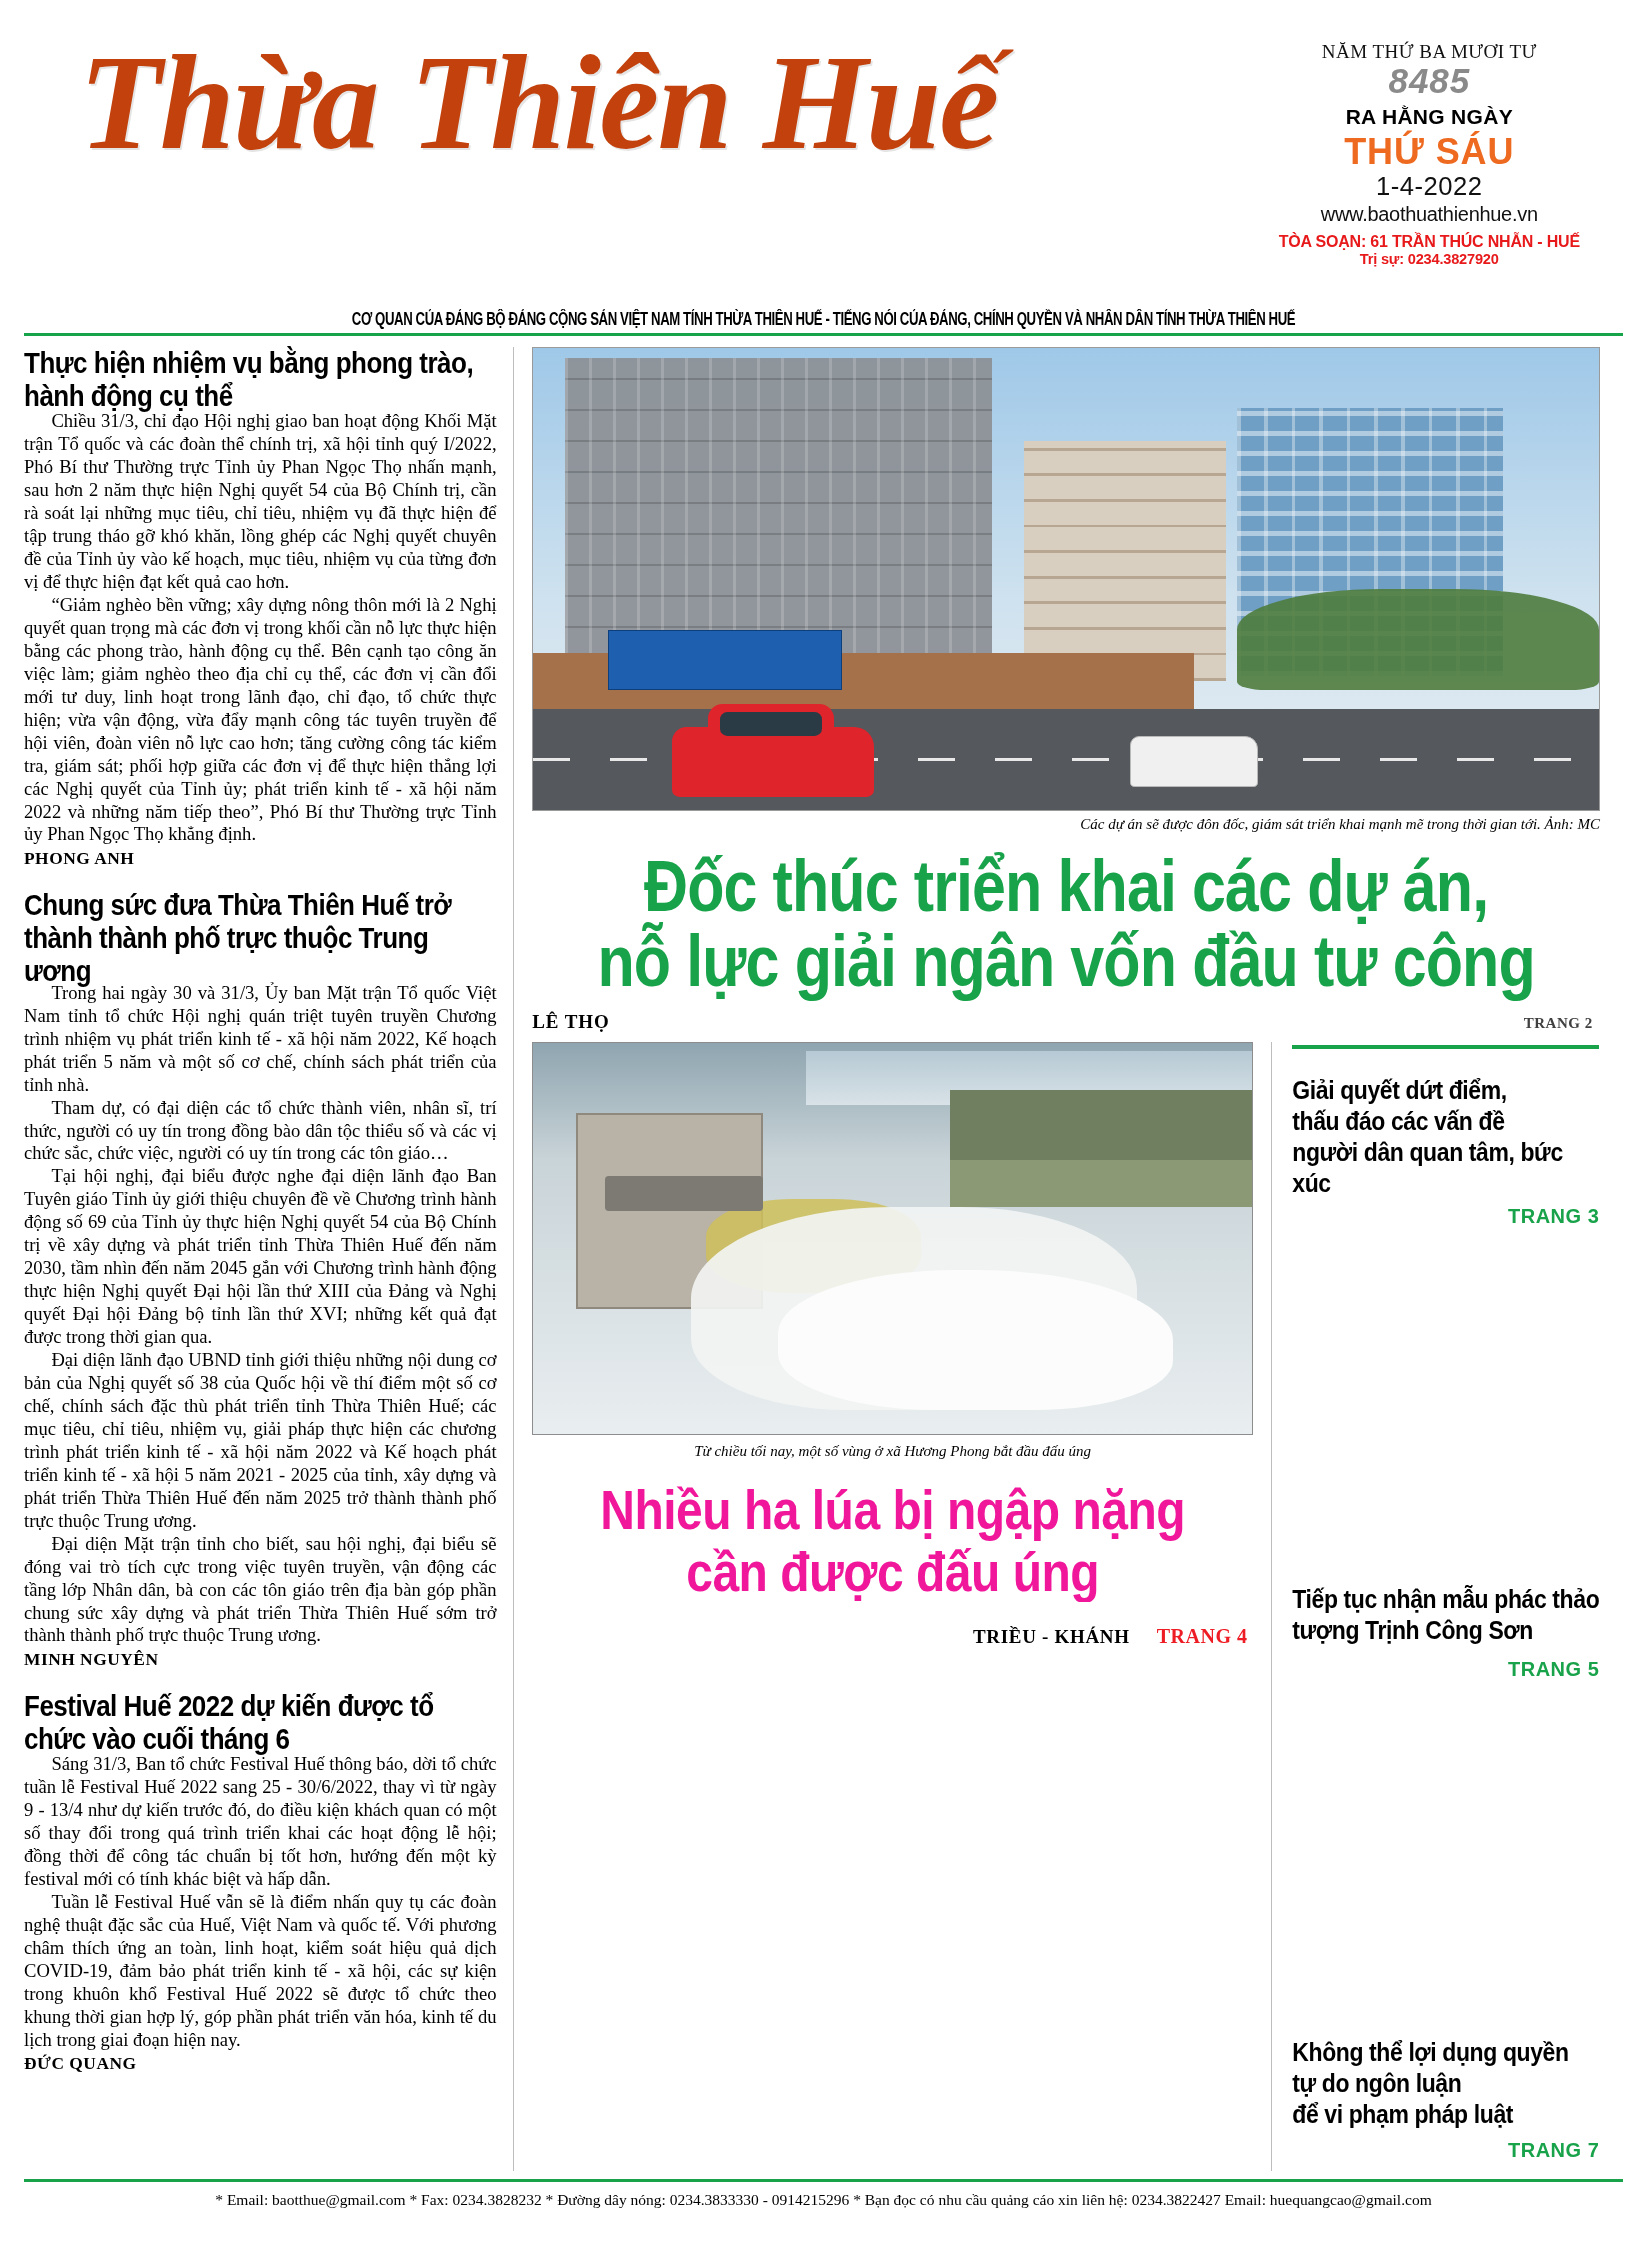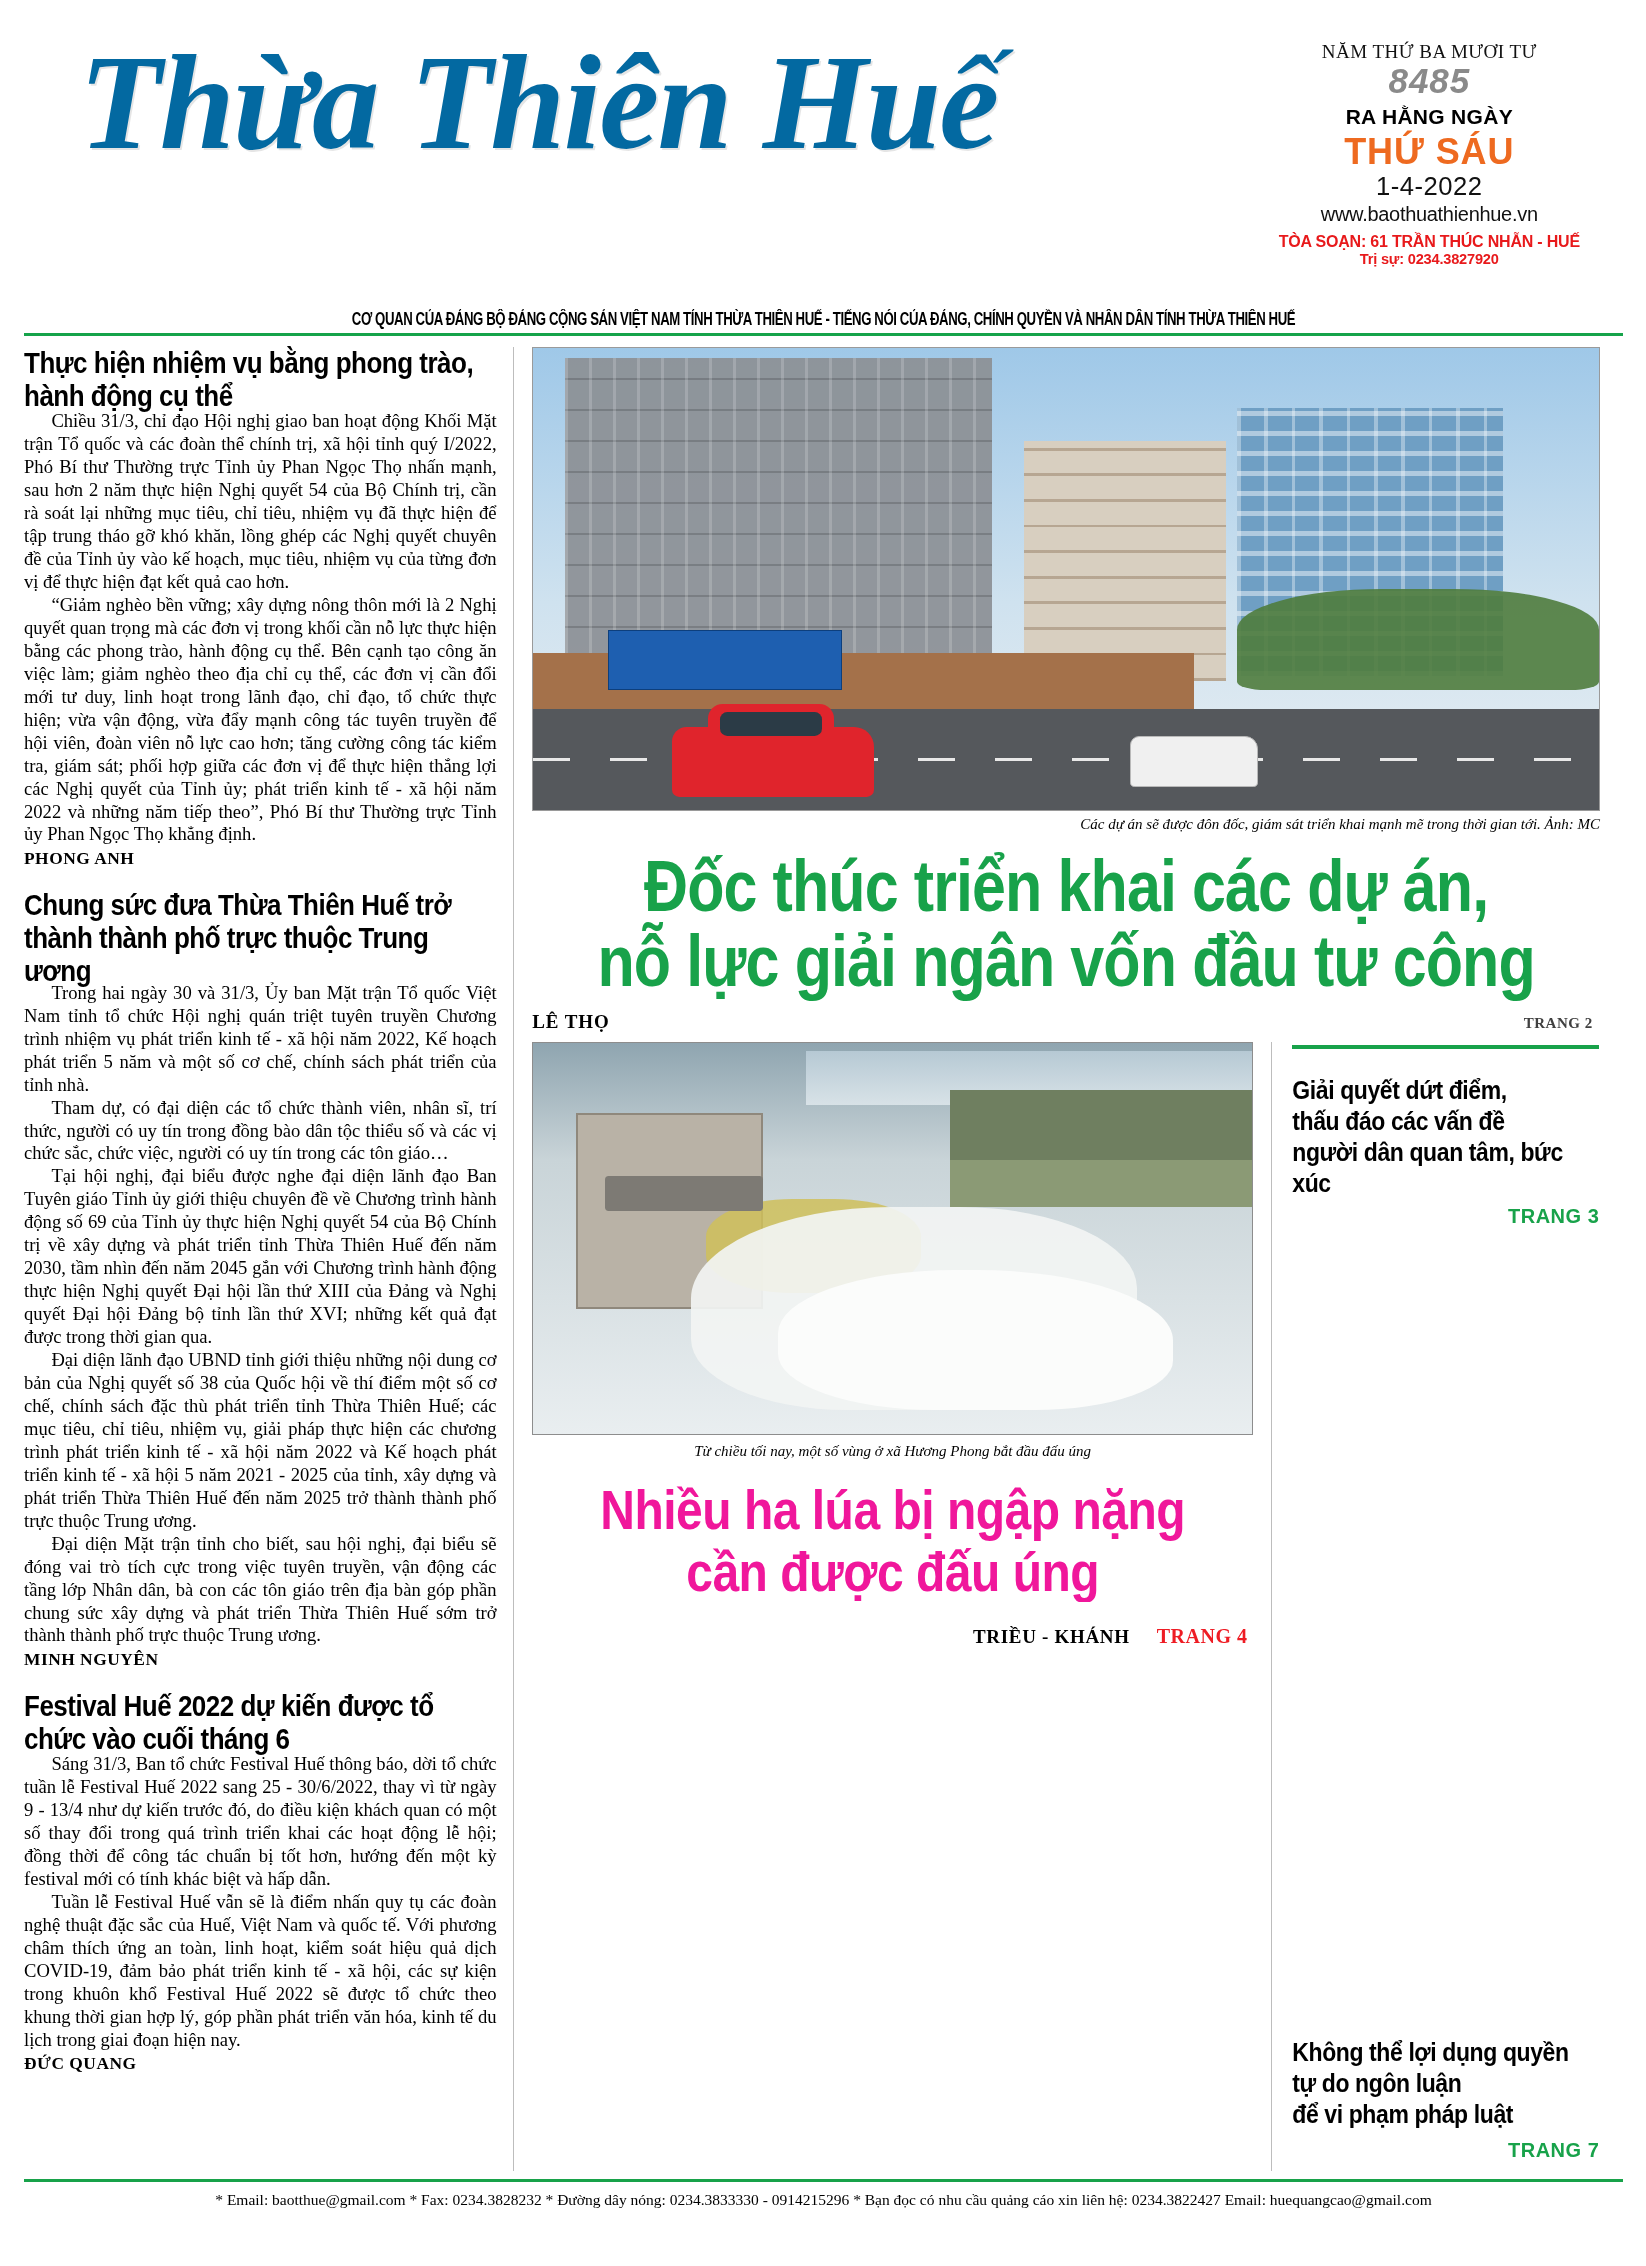--- a/index.html
+++ b/index.html
@@ -31,21 +31,21 @@
   .masthead-left {
     width: 1229px;
     position: relative;
   }
   .nameplate {
     font-family: "Liberation Serif", serif;
     font-weight: bold;
     font-style: italic;
     font-size: 135px;
     line-height: 1.0;
-    color: #0369a1;
+    color: #c2410c;
     letter-spacing: -1.8px;
     padding-left: 55px;
     padding-top: 35px;
     white-space: nowrap;
     text-shadow: 1.8px 1.8px 0 rgba(0,0,0,0.10);
   }
   .tagline {
     font-family: "Liberation Sans", sans-serif;
     font-weight: bold;
     font-size: 13.2px;
@@ -495,20 +495,27 @@
             <div class="teaser-title">
               <div>Giải quyết dứt điểm,</div>
               <div>thấu đáo các vấn đề</div>
               <div>người dân quan tâm, bức xúc</div>
             </div>
             <div class="teaser-page">TRANG 3</div>
           </div>
 
           <div class="spacer-flex"></div>
 
+          <div class="teaser">
+            <div class="teaser-title">
+              <div>Tiếp tục nhận mẫu phác thảo</div>
+              <div>tượng Trịnh Công Sơn</div>
+            </div>
+            <div class="teaser-page">TRANG 5</div>
+          </div>
 
           <div class="spacer-flex"></div>
 
           <div class="teaser">
             <div class="teaser-title">
               <div>Không thể lợi dụng quyền</div>
               <div>tự do ngôn luận</div>
               <div>để vi phạm pháp luật</div>
             </div>
             <div class="teaser-page">TRANG 7</div>

